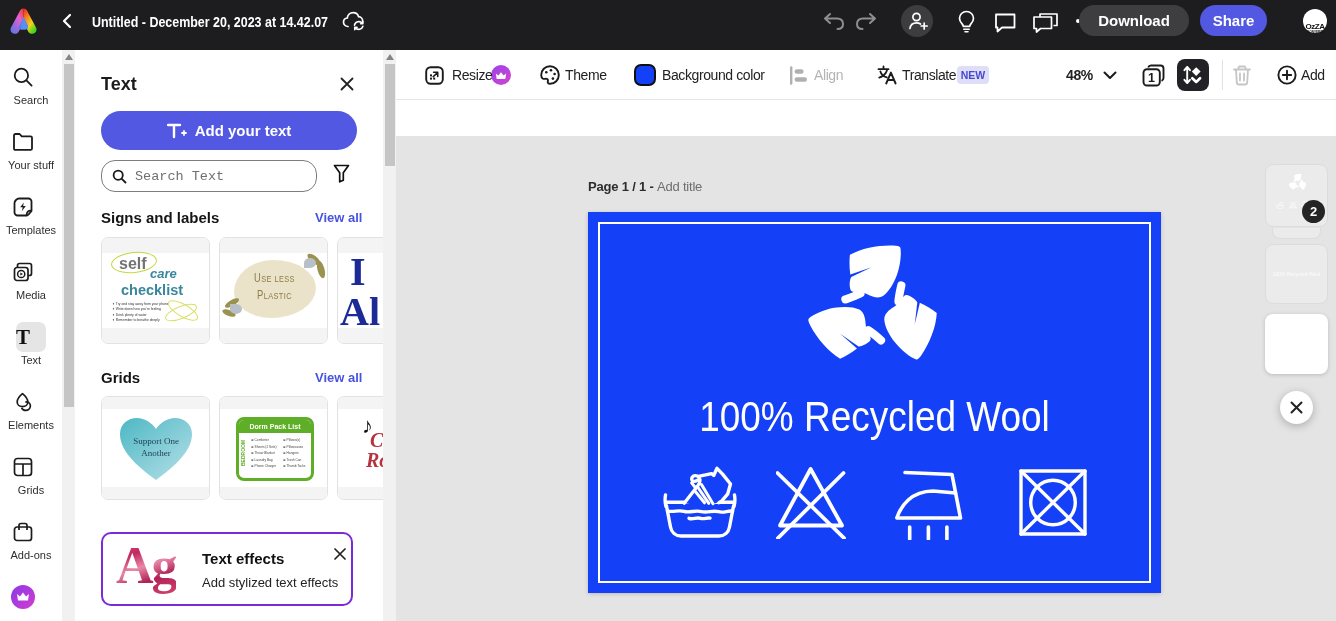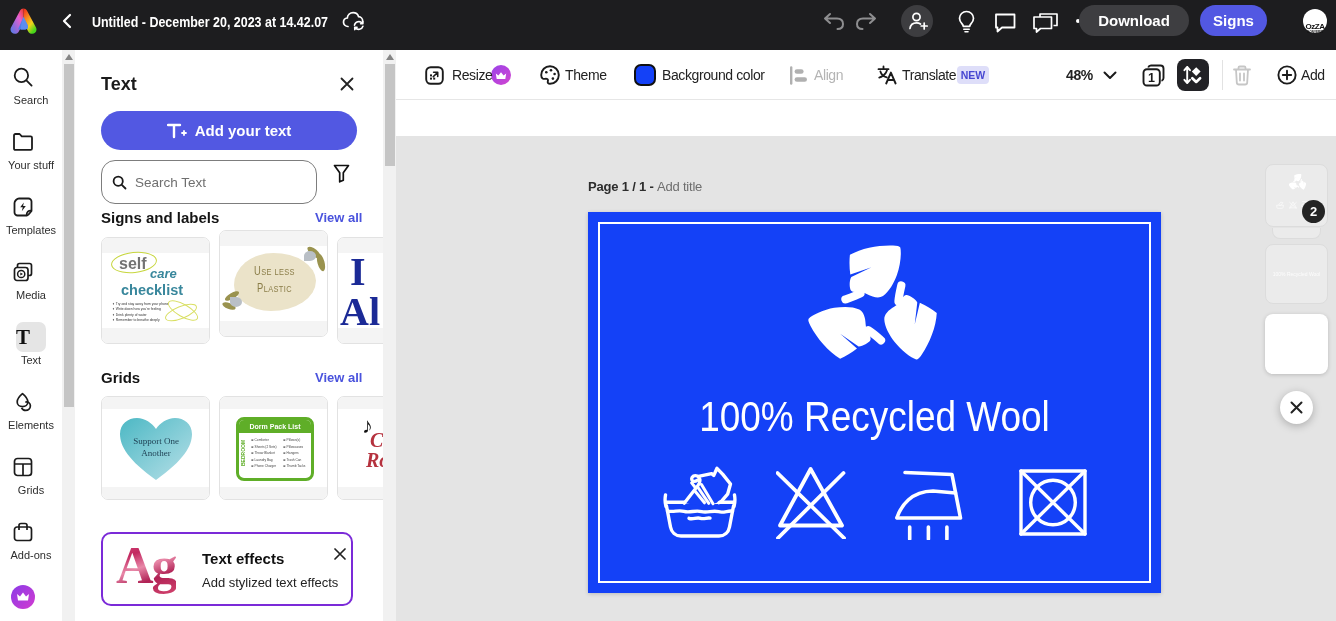--- a/index.html
+++ b/index.html
@@ -27,22 +27,22 @@
   
   .sctrack { background:#f1f1f1; }
   .scthumb { position:absolute; background:#c5c5c5; }
   .scarrow { position:absolute; width:0; height:0; border-left:4px solid transparent; border-right:4px solid transparent; border-bottom:6px solid #858585; }
 
   
   #panel { left:75px; top:50px; width:308px; height:571px; background:#fff; }
   #ptitle { left:26px; top:24px; font-size:18px; font-weight:bold; color:#1b1b1b; }
   #addbtn { left:26px; top:61px; width:256px; height:39px; border-radius:20px; background:#5258e2;
             color:#fff; font-size:15px; font-weight:bold; display:flex; align-items:center; justify-content:center; gap:8px;}
-  #searchbox { left:26px; top:110px; width:216px; height:44px; border:1.6px solid #7d7d7d; border-radius:14px;
-               display:flex; align-items:center; }
+  #searchbox { left:26px; top:110px; width:216px; height:32px; border:1.6px solid #7d7d7d; border-radius:14px;
+               display:flex; align-items:center;font-family:Liberation Mono, monospace; }
   #searchbox span { color:#6f6f6f; font-size:13.5px; margin-left:8px; }
   .sechead { font-size:15px; font-weight:bold; color:#141414; }
   .viewall { font-size:13px; font-weight:bold; color:#4a53dd; }
   .card { position:absolute; width:109px; height:107px; background:#fff; border:1px solid #e2e2e2; border-radius:7px; overflow:hidden; }
   .cardstrip { position:absolute; left:0; width:100%; height:15px; background:#f4f4f4; }
 
   
   #fxcard { left:26px; top:482px; width:252px; height:74px; border:2px solid #7b2ad8; border-radius:10px; background:#fff; }
   #fxcard .t1 { position:absolute; left:99px; top:16px; font-size:15px; font-weight:bold; color:#111; }
   #fxcard .t2 { position:absolute; left:99px; top:41px; font-size:13px; color:#222; }
@@ -139,21 +139,21 @@
         <path d="M8 5 V2 H25 V13.5 H21.5" stroke="#fff" stroke-width="1.7" fill="none" stroke-linejoin="round"></path>
         <path d="M2 5 H19.5 V16.5 H8.5 L4.5 20 V16.5 H2 Z" stroke="#fff" stroke-width="1.7" fill="#1d1d1f" stroke-linejoin="round"></path>
       </svg>
       <div class="abs" style="left:1045px;top:19px;width:20px;height:4px;color:#fff;">
         <div style="position:absolute;left:0;width:4px;height:4px;border-radius:50%;background:#fff"></div>
         <div style="position:absolute;left:7px;width:4px;height:4px;border-radius:50%;background:#fff"></div>
         <div style="position:absolute;left:14px;width:4px;height:4px;border-radius:50%;background:#fff"></div>
       </div>
     </div>
     <div id="dl" class="abs pill">Download</div>
-    <div id="share" class="abs pill">Signs</div>
+    <div id="share" class="abs pill">Share</div>
     <div id="avatar" class="abs">
       <div class="l1">OᴢZA</div>
       <div class="l2">KONVERZI</div>
     </div>
   </div>
 
   <div id="sidebar" class="abs">
     <div id="textactive" class="abs"></div>
     <div id="sbicons">
       <svg class="abs" style="left:12px;top:16px" width="22" height="22" viewBox="0 0 22 22">
@@ -241,21 +241,21 @@
       <div class="abs" style="left:9px;top:14px;width:46px;height:21px;border:1.6px solid #c7d63e;border-radius:50%;transform:rotate(-6deg);"></div>
       <div class="abs" style="left:17px;top:17px;font-size:16px;color:#737373;font-weight:bold;">self</div>
       <div class="abs" style="left:48px;top:28px;font-size:13px;color:#39879c;font-weight:bold;font-style:italic;">care</div>
       <div class="abs" style="left:19px;top:44px;font-size:14.5px;color:#39879c;font-weight:bold;">checklist</div>
       <div class="abs" style="left:10px;top:64px;font-size:3.4px;color:#333;line-height:5.4px;">
         ✦ Try and stay away from your phone<br>✦ Write down how you're feeling<br>✦ Drink plenty of water<br>✦ Remember to breathe deeply
       </div>
       <div class="abs" style="left:62px;top:68px;width:34px;height:13px;border:1px solid #d9df63;border-radius:50%;transform:rotate(-22deg);"></div>
       <div class="abs" style="left:64px;top:66px;width:34px;height:13px;border:1px solid #d9df63;border-radius:50%;transform:rotate(30deg);"></div>
     </div>
-    <div class="card" style="left:144px; top:180px;text-decoration:underline;">
+    <div class="card" style="left:144px; top:187px;text-decoration:underline;">
       <div class="cardstrip" style="top:0;"></div>
       <div class="cardstrip" style="bottom:0;"></div>
       <div class="abs" style="left:14px;top:22px;width:82px;height:58px;background:#ebe3c9;border-radius:48% 52% 55% 45% / 55% 48% 52% 45%;"></div>
       <div class="abs" style="left:0;top:33px;width:109px;text-align:center;font-size:12px;color:#8a7d48;letter-spacing:0.5px;transform:scaleX(0.78);">U<span style="font-size:9.5px">SE LESS</span></div>
       <div class="abs" style="left:0;top:50px;width:109px;text-align:center;font-size:12px;color:#8a7d48;letter-spacing:0.5px;transform:scaleX(0.78);">P<span style="font-size:9.5px">LASTIC</span></div>
       <div class="abs" style="left:86px;top:18px;width:16px;height:7px;background:#9a934f;border-radius:50%;transform:rotate(40deg);"></div>
       <div class="abs" style="left:92px;top:28px;width:18px;height:7px;background:#9a934f;border-radius:50%;transform:rotate(75deg);"></div>
       <div class="abs" style="left:4px;top:62px;width:16px;height:6px;background:#9a934f;border-radius:50%;transform:rotate(-30deg);"></div>
       <div class="abs" style="left:2px;top:72px;width:14px;height:6px;background:#9a934f;border-radius:50%;transform:rotate(20deg);"></div>
       <div class="abs" style="left:84px;top:20px;width:12px;height:10px;background:#b9bfc6;border-radius:50% 50% 50% 0;"></div>

